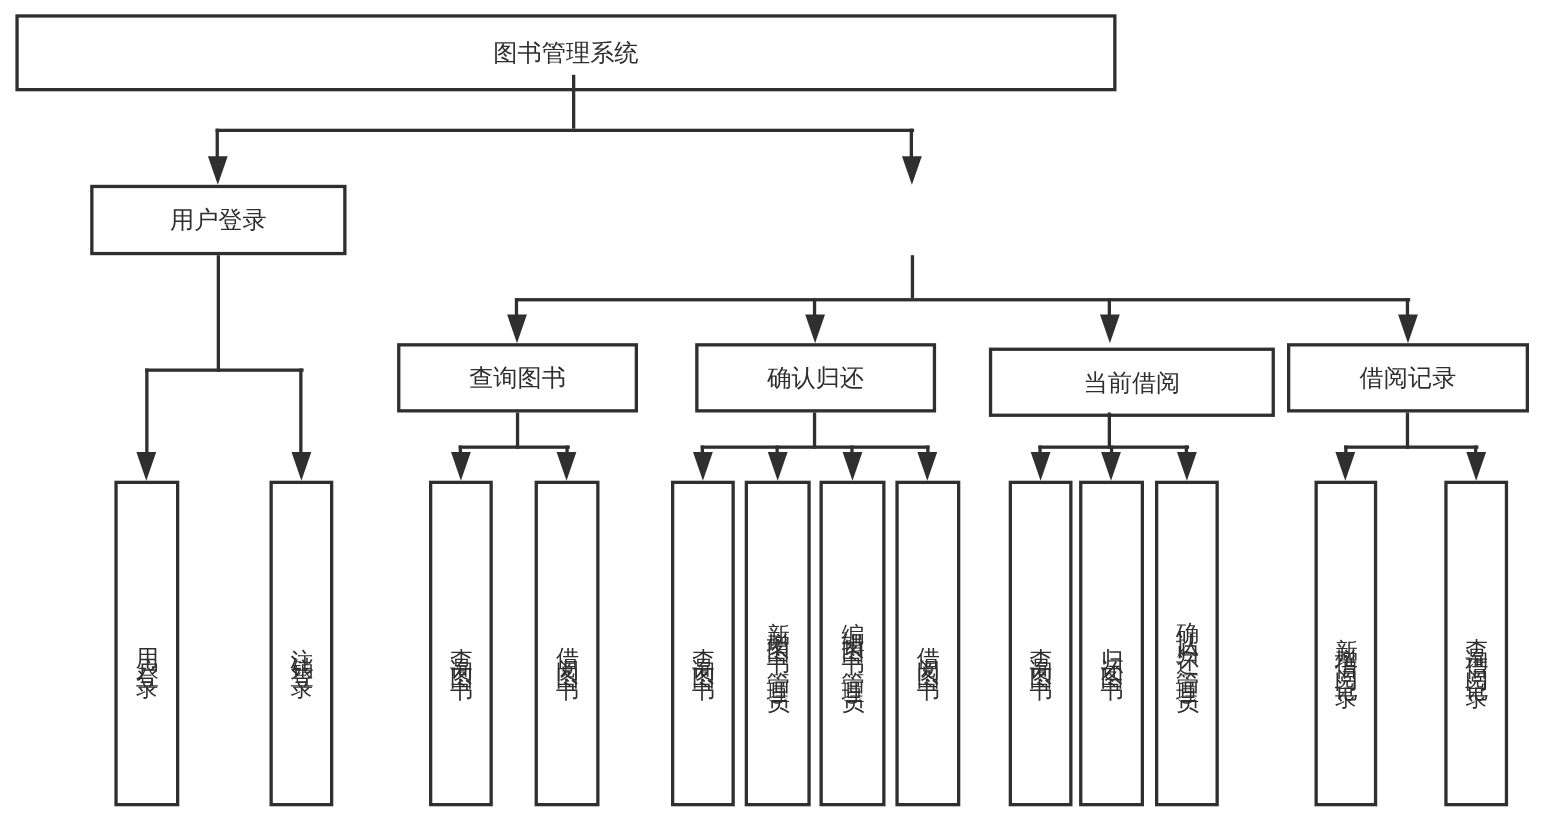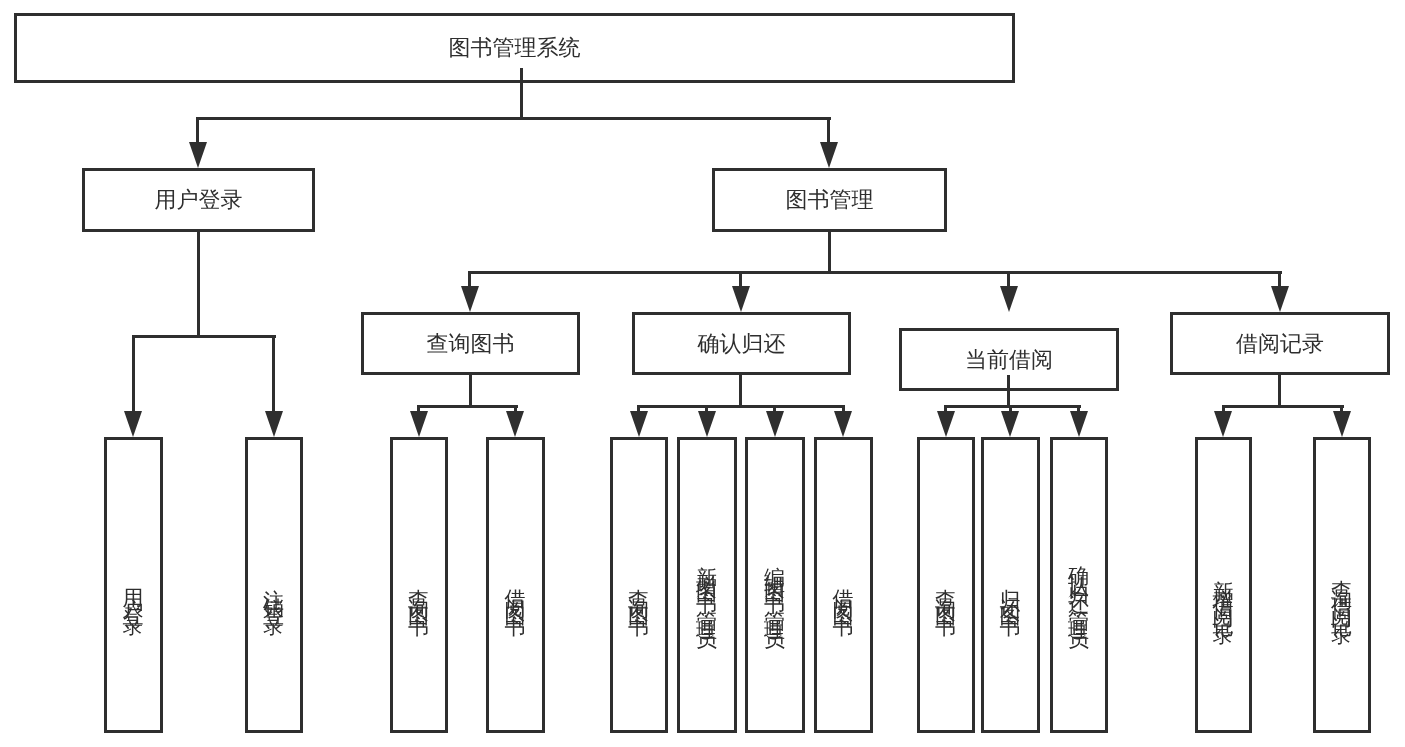--- a/index.html
+++ b/index.html
@@ -64,23 +64,20 @@
   <div class="vl" style="left:520px;top:68px;height:49px;"></div>
   <div class="hl" style="left:196px;top:117px;width:635px;"></div>
   <div class="vl" style="left:196px;top:117px;height:28px;"></div>
   <div class="arrow" style="left:189px;top:142px;"></div>
   <div class="vl" style="left:827px;top:117px;height:28px;"></div>
   <div class="arrow" style="left:820px;top:142px;"></div>
 
   <div class="box" style="left:82px;top:168px;width:233px;height:64px;">
     <span class="hlabel">用户登录</span>
   </div>
-  <div class="box" style="left:712px;top:168px;width:235px;height:64px;">
-    <span class="hlabel">图书管理</span>
-  </div>
 
   <div class="vl" style="left:197px;top:232px;height:106px;"></div>
   <div class="hl" style="left:132px;top:335px;width:144px;"></div>
   <div class="vl" style="left:132px;top:335px;height:79px;"></div>
   <div class="arrow" style="left:124px;top:411px;"></div>
   <div class="vl" style="left:272px;top:335px;height:79px;"></div>
   <div class="arrow" style="left:265px;top:411px;"></div>
 
   <div class="vl" style="left:828px;top:232px;height:39px;"></div>
   <div class="hl" style="left:469px;top:271px;width:813px;"></div>
@@ -92,21 +89,21 @@
   <div class="arrow" style="left:1000px;top:286px;"></div>
   <div class="vl" style="left:1278px;top:271px;height:18px;"></div>
   <div class="arrow" style="left:1271px;top:286px;"></div>
 
   <div class="box" style="left:361px;top:312px;width:219px;height:63px;">
     <span class="hlabel">查询图书</span>
   </div>
   <div class="box" style="left:632px;top:312px;width:219px;height:63px;">
     <span class="hlabel">确认归还</span>
   </div>
-  <div class="box" style="left:899px;top:328px;width:220px;height:63px;">
+  <div class="box" style="left:899px;top:316px;width:260px;height:63px;">
     <span class="hlabel">当前借阅</span>
   </div>
   <div class="box" style="left:1170px;top:312px;width:220px;height:63px;">
     <span class="hlabel">借阅记录</span>
   </div>
 
   <div class="vl" style="left:469px;top:375px;height:33px;"></div>
   <div class="hl" style="left:417px;top:405px;width:101px;"></div>
   <div class="vl" style="left:417px;top:405px;height:10px;"></div>
   <div class="arrow" style="left:410px;top:411px;"></div>

